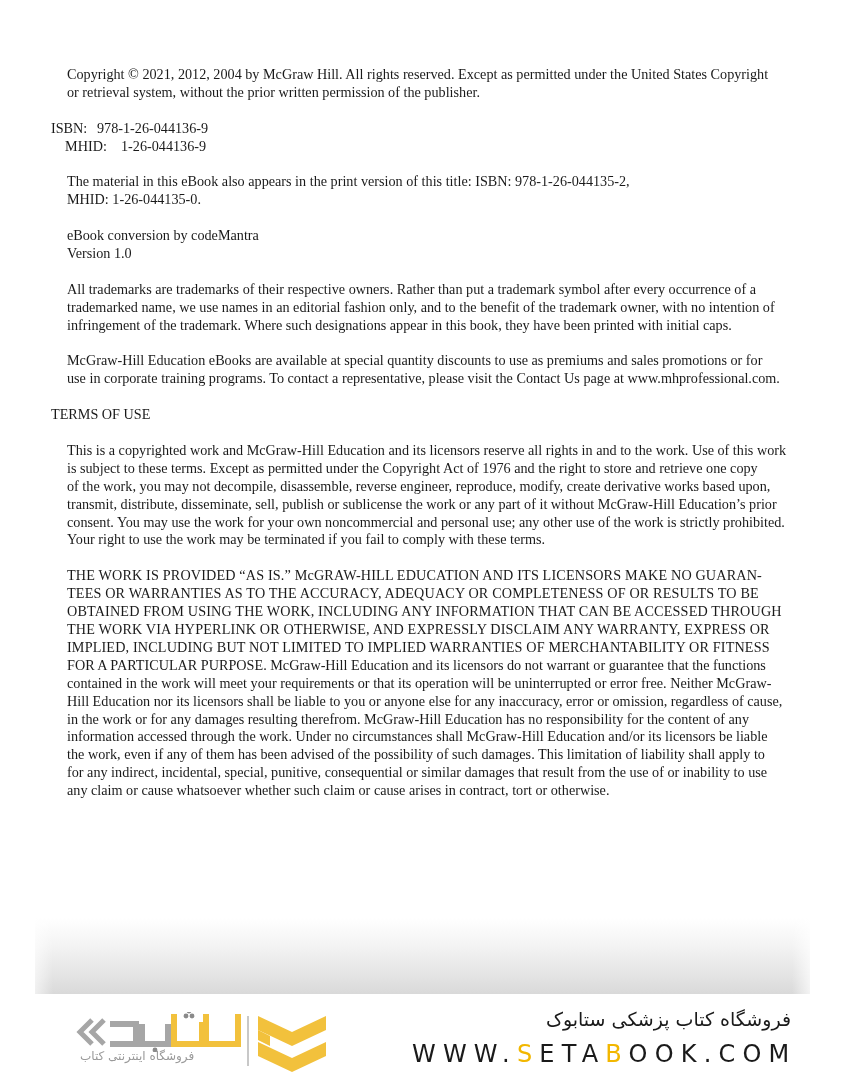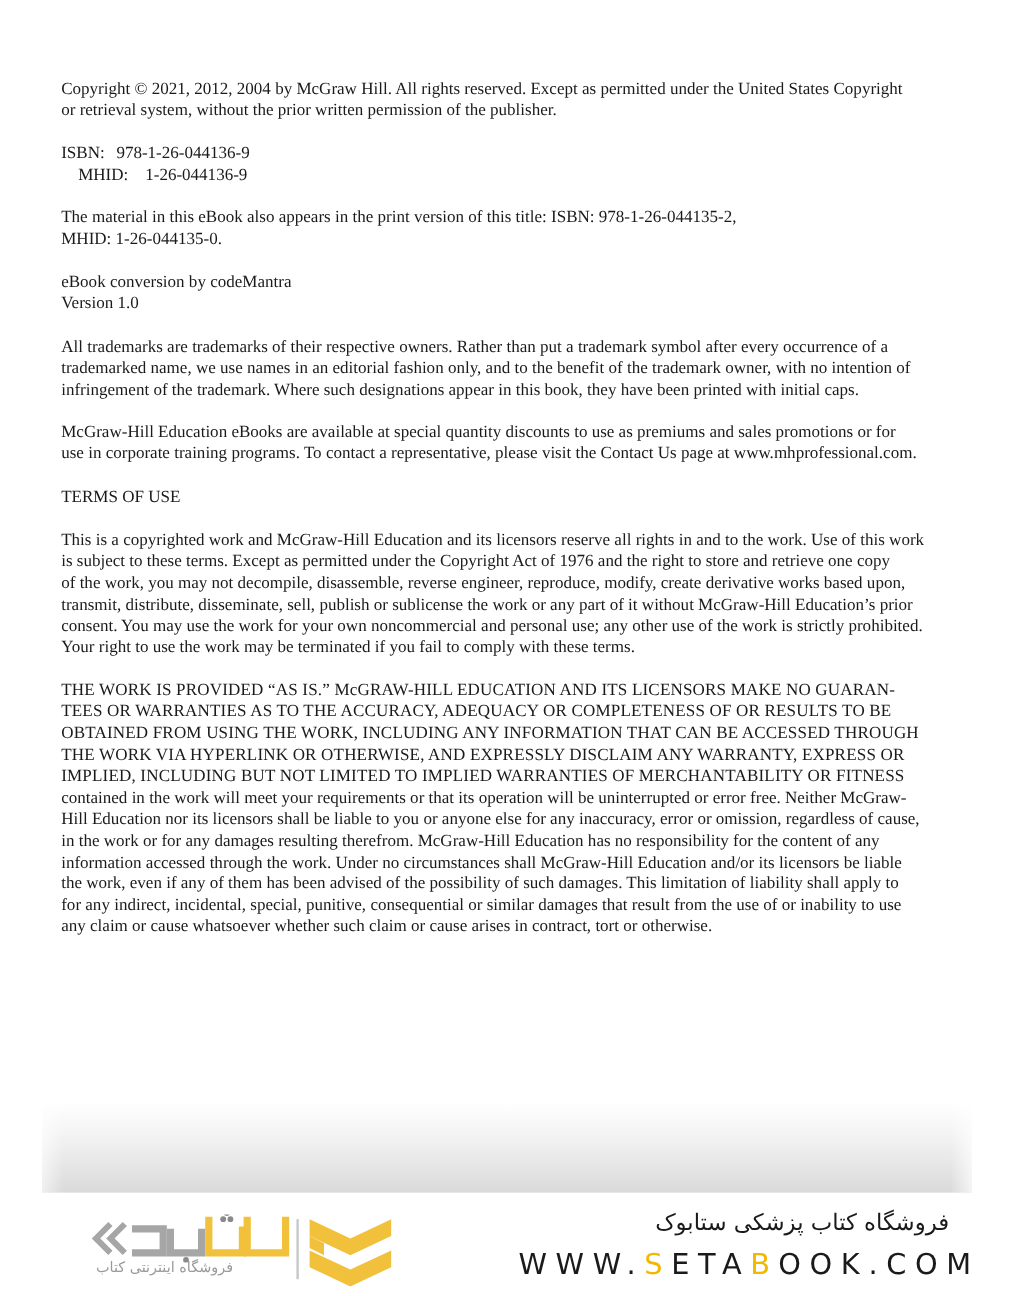--- a/index.html
+++ b/index.html
@@ -6,21 +6,21 @@
     body {
       width: 845px; height: 1080px; position: relative; overflow: hidden;
       font-family: "Liberation Serif", "DejaVu Serif", serif;
       color: #1a1a1a;
     }
     .page-text {
       position: absolute; left: 51px; top: 66px; width: 746px;
       font-size: 14.2px; line-height: 17.9px;
     }
     .para { margin: 0 0 17.9px 0; }
-    .line { display: block; white-space: nowrap; }
+    .line { display: block; white-space: nowrap; margin-left: 16px; }
     .caps { letter-spacing: 0.15px; }
     .isbn-row { display: block; white-space: pre; }
     .isbn-label { display: inline-block; width: 46px; }
     .isbn-label.mhid { width: 70px; text-align: center; }
 
     .gradient-band {
       position: absolute; left: 35px; top: 918px; width: 775px; height: 76px;
       background: linear-gradient(to bottom, #ffffff 0%, #f4f4f4 35%, #e2e2e2 80%, #d9d9d9 100%);
     }
     .gradient-band::before, .gradient-band::after {
@@ -45,21 +45,21 @@
     }
     .logo-emblem {
       position: absolute; left: 256px; top: 18px; width: 72px; height: 60px;
     }
     .store-name {
       position: absolute; right: 54px; top: 14px;
       font-family: "DejaVu Sans", sans-serif; font-size: 19px; color: #1a1a1a;
       direction: rtl; white-space: nowrap;
     }
     .store-url {
-      position: absolute; left: 432px; top: 46px;
+      position: absolute; left: 412px; top: 46px;
       font-family: "DejaVu Sans", sans-serif; font-size: 24px; letter-spacing: 7.2px;
       color: #1a1a1a; white-space: nowrap;
     }
     .store-url .accent { color: #f2b700; }
   </style>
 </head>
 <body>
 
 <main class="page-text">
 
@@ -104,20 +104,21 @@
     <span class="line">consent. You may use the work for your own noncommercial and personal use; any other use of the work is strictly prohibited.</span>
     <span class="line">Your right to use the work may be terminated if you fail to comply with these terms.</span>
   </p>
 
   <p class="para">
     <span class="line caps">THE WORK IS PROVIDED “AS IS.” McGRAW-HILL EDUCATION AND ITS LICENSORS MAKE NO GUARAN-</span>
     <span class="line caps">TEES OR WARRANTIES AS TO THE ACCURACY, ADEQUACY OR COMPLETENESS OF OR RESULTS TO BE</span>
     <span class="line caps">OBTAINED FROM USING THE WORK, INCLUDING ANY INFORMATION THAT CAN BE ACCESSED THROUGH</span>
     <span class="line caps">THE WORK VIA HYPERLINK OR OTHERWISE, AND  EXPRESSLY DISCLAIM ANY WARRANTY, EXPRESS OR</span>
     <span class="line caps">IMPLIED, INCLUDING BUT NOT LIMITED TO IMPLIED WARRANTIES OF MERCHANTABILITY OR FITNESS</span>
+    <span class="line">FOR A PARTICULAR PURPOSE. McGraw-Hill Education and its licensors do not warrant or guarantee that the functions</span>
     <span class="line">contained in the work will meet your requirements or that its operation will be uninterrupted or error free. Neither McGraw-</span>
     <span class="line">Hill Education nor its licensors shall be liable to you or anyone else for any inaccuracy, error or omission, regardless of cause,</span>
     <span class="line">in the work or for any damages resulting therefrom. McGraw-Hill Education has no responsibility for the content of any</span>
     <span class="line">information accessed through the work. Under no circumstances shall McGraw-Hill Education and/or its licensors be liable</span>
     <span class="line">the work, even if any of them has been advised of the possibility of such damages. This limitation of liability shall apply to</span>
     <span class="line">for any indirect, incidental, special, punitive, consequential or similar damages that result from the use of or inability to use</span>
     <span class="line">any claim or cause whatsoever whether such claim or cause arises in contract, tort or otherwise.</span>
   </p>
 </main>
 

